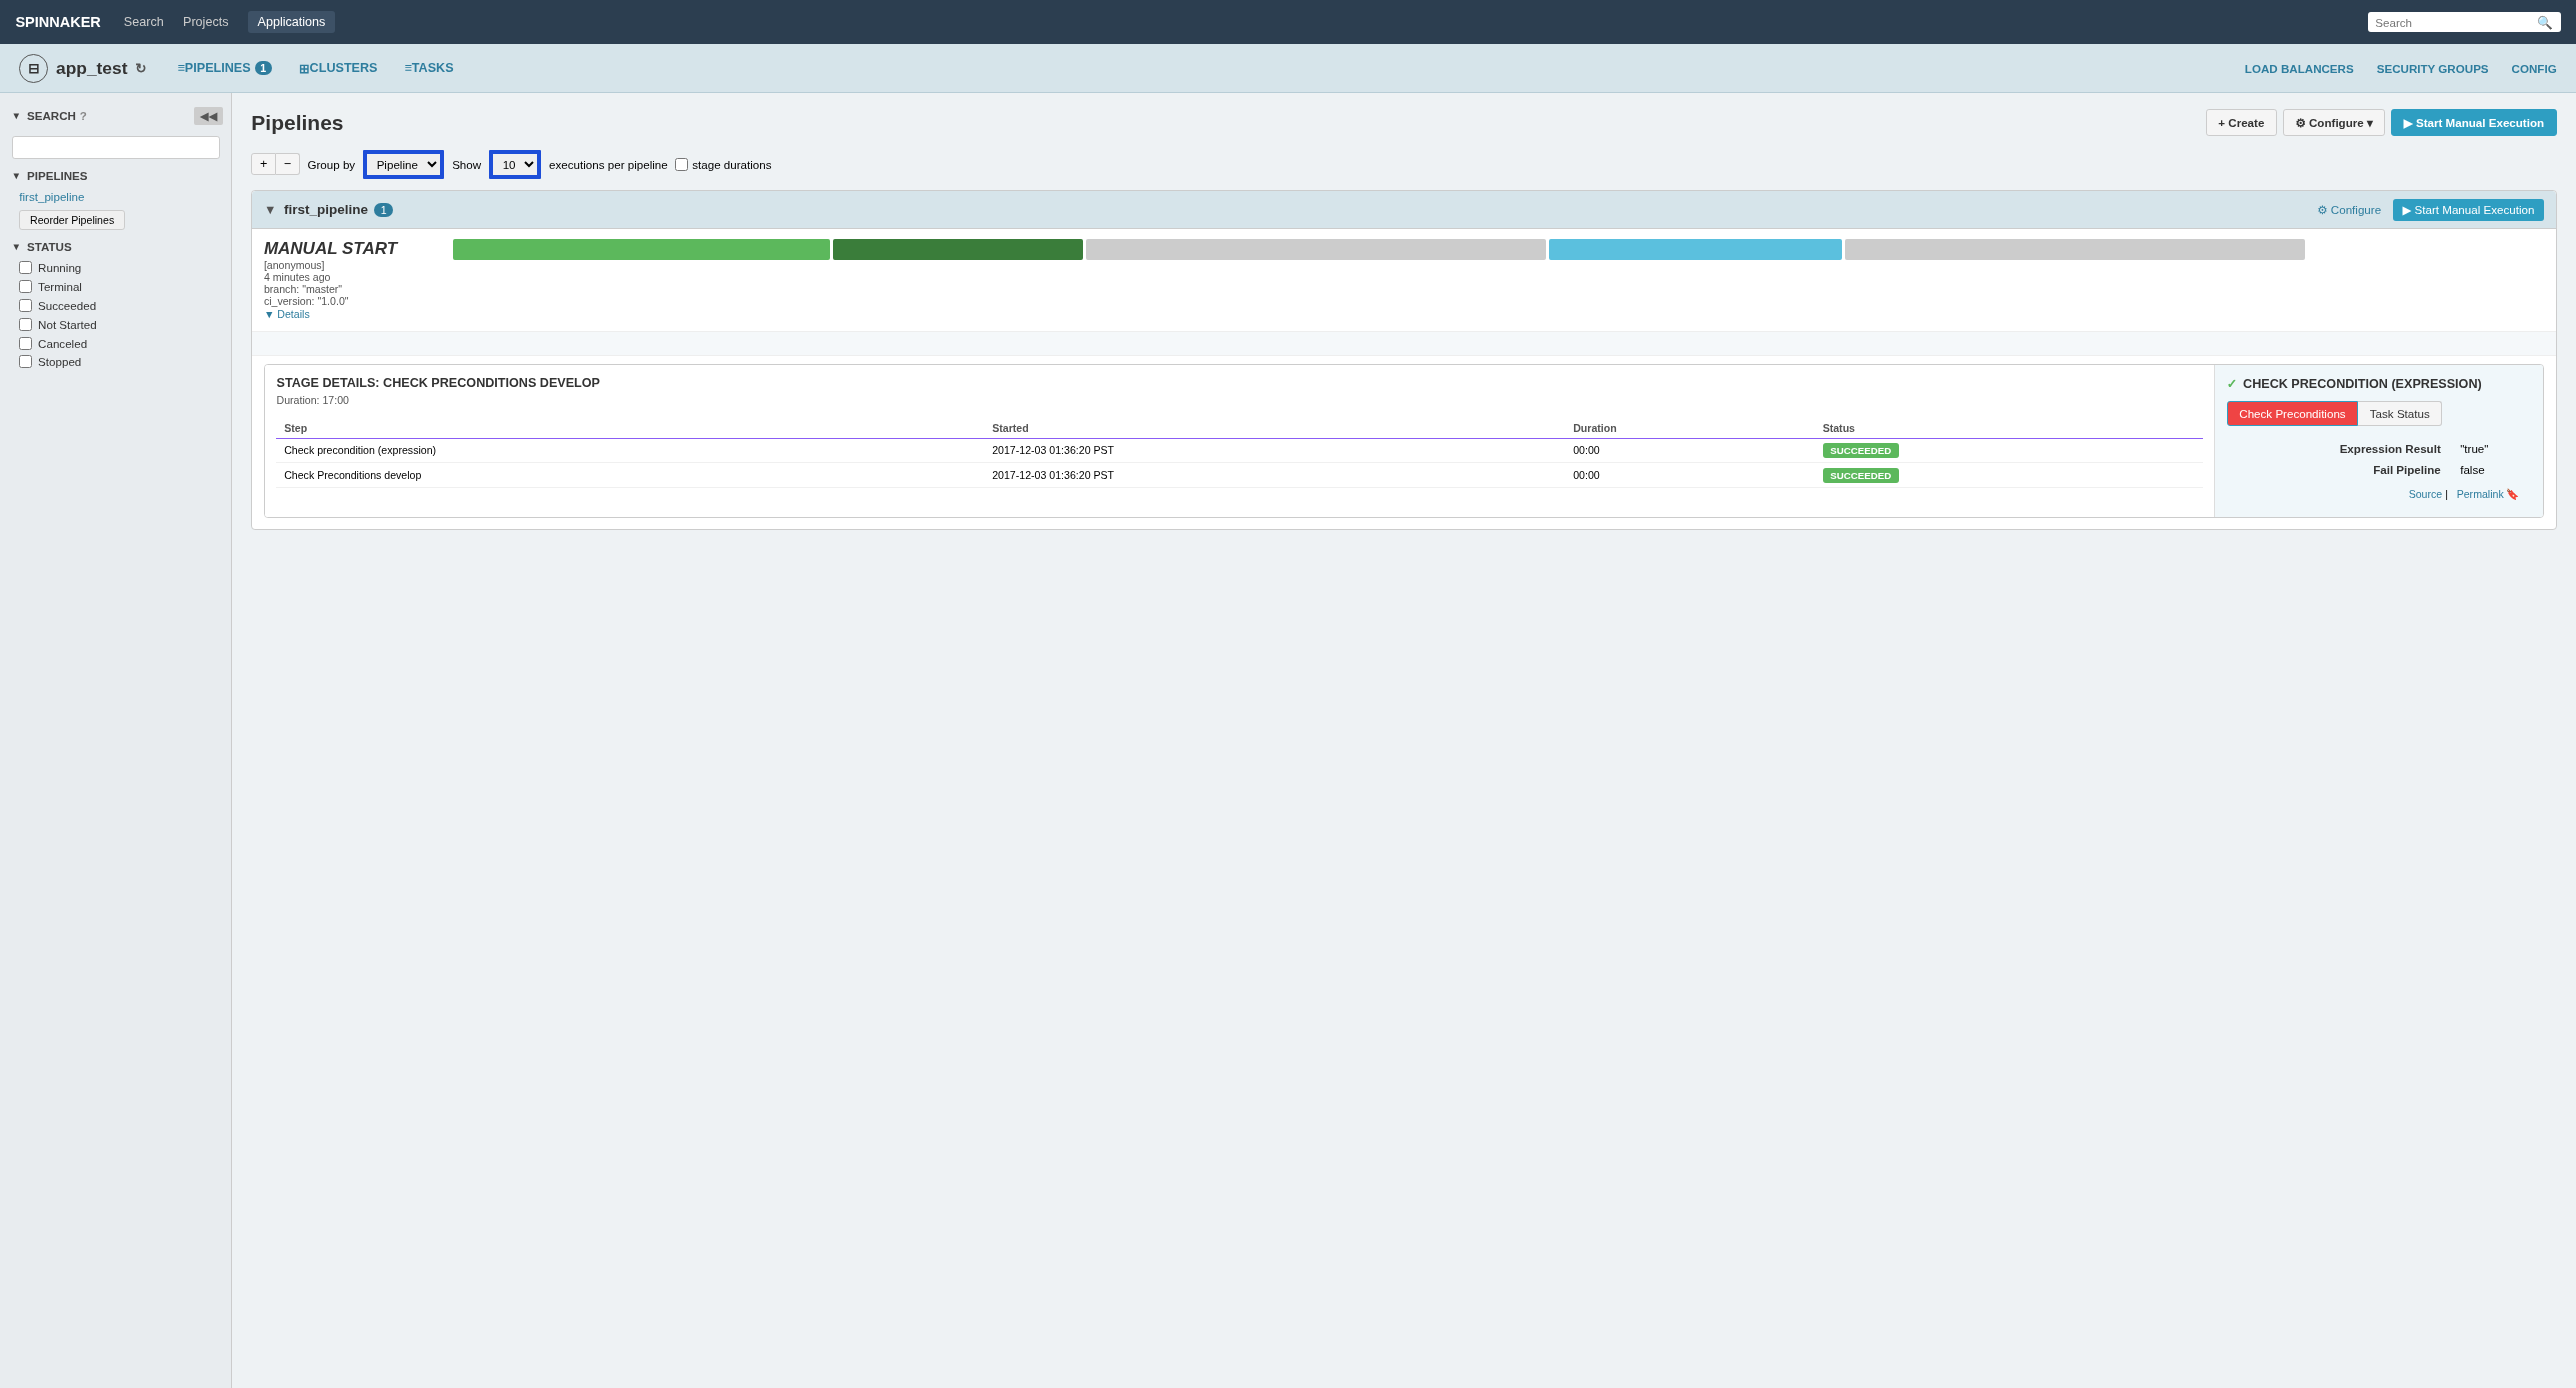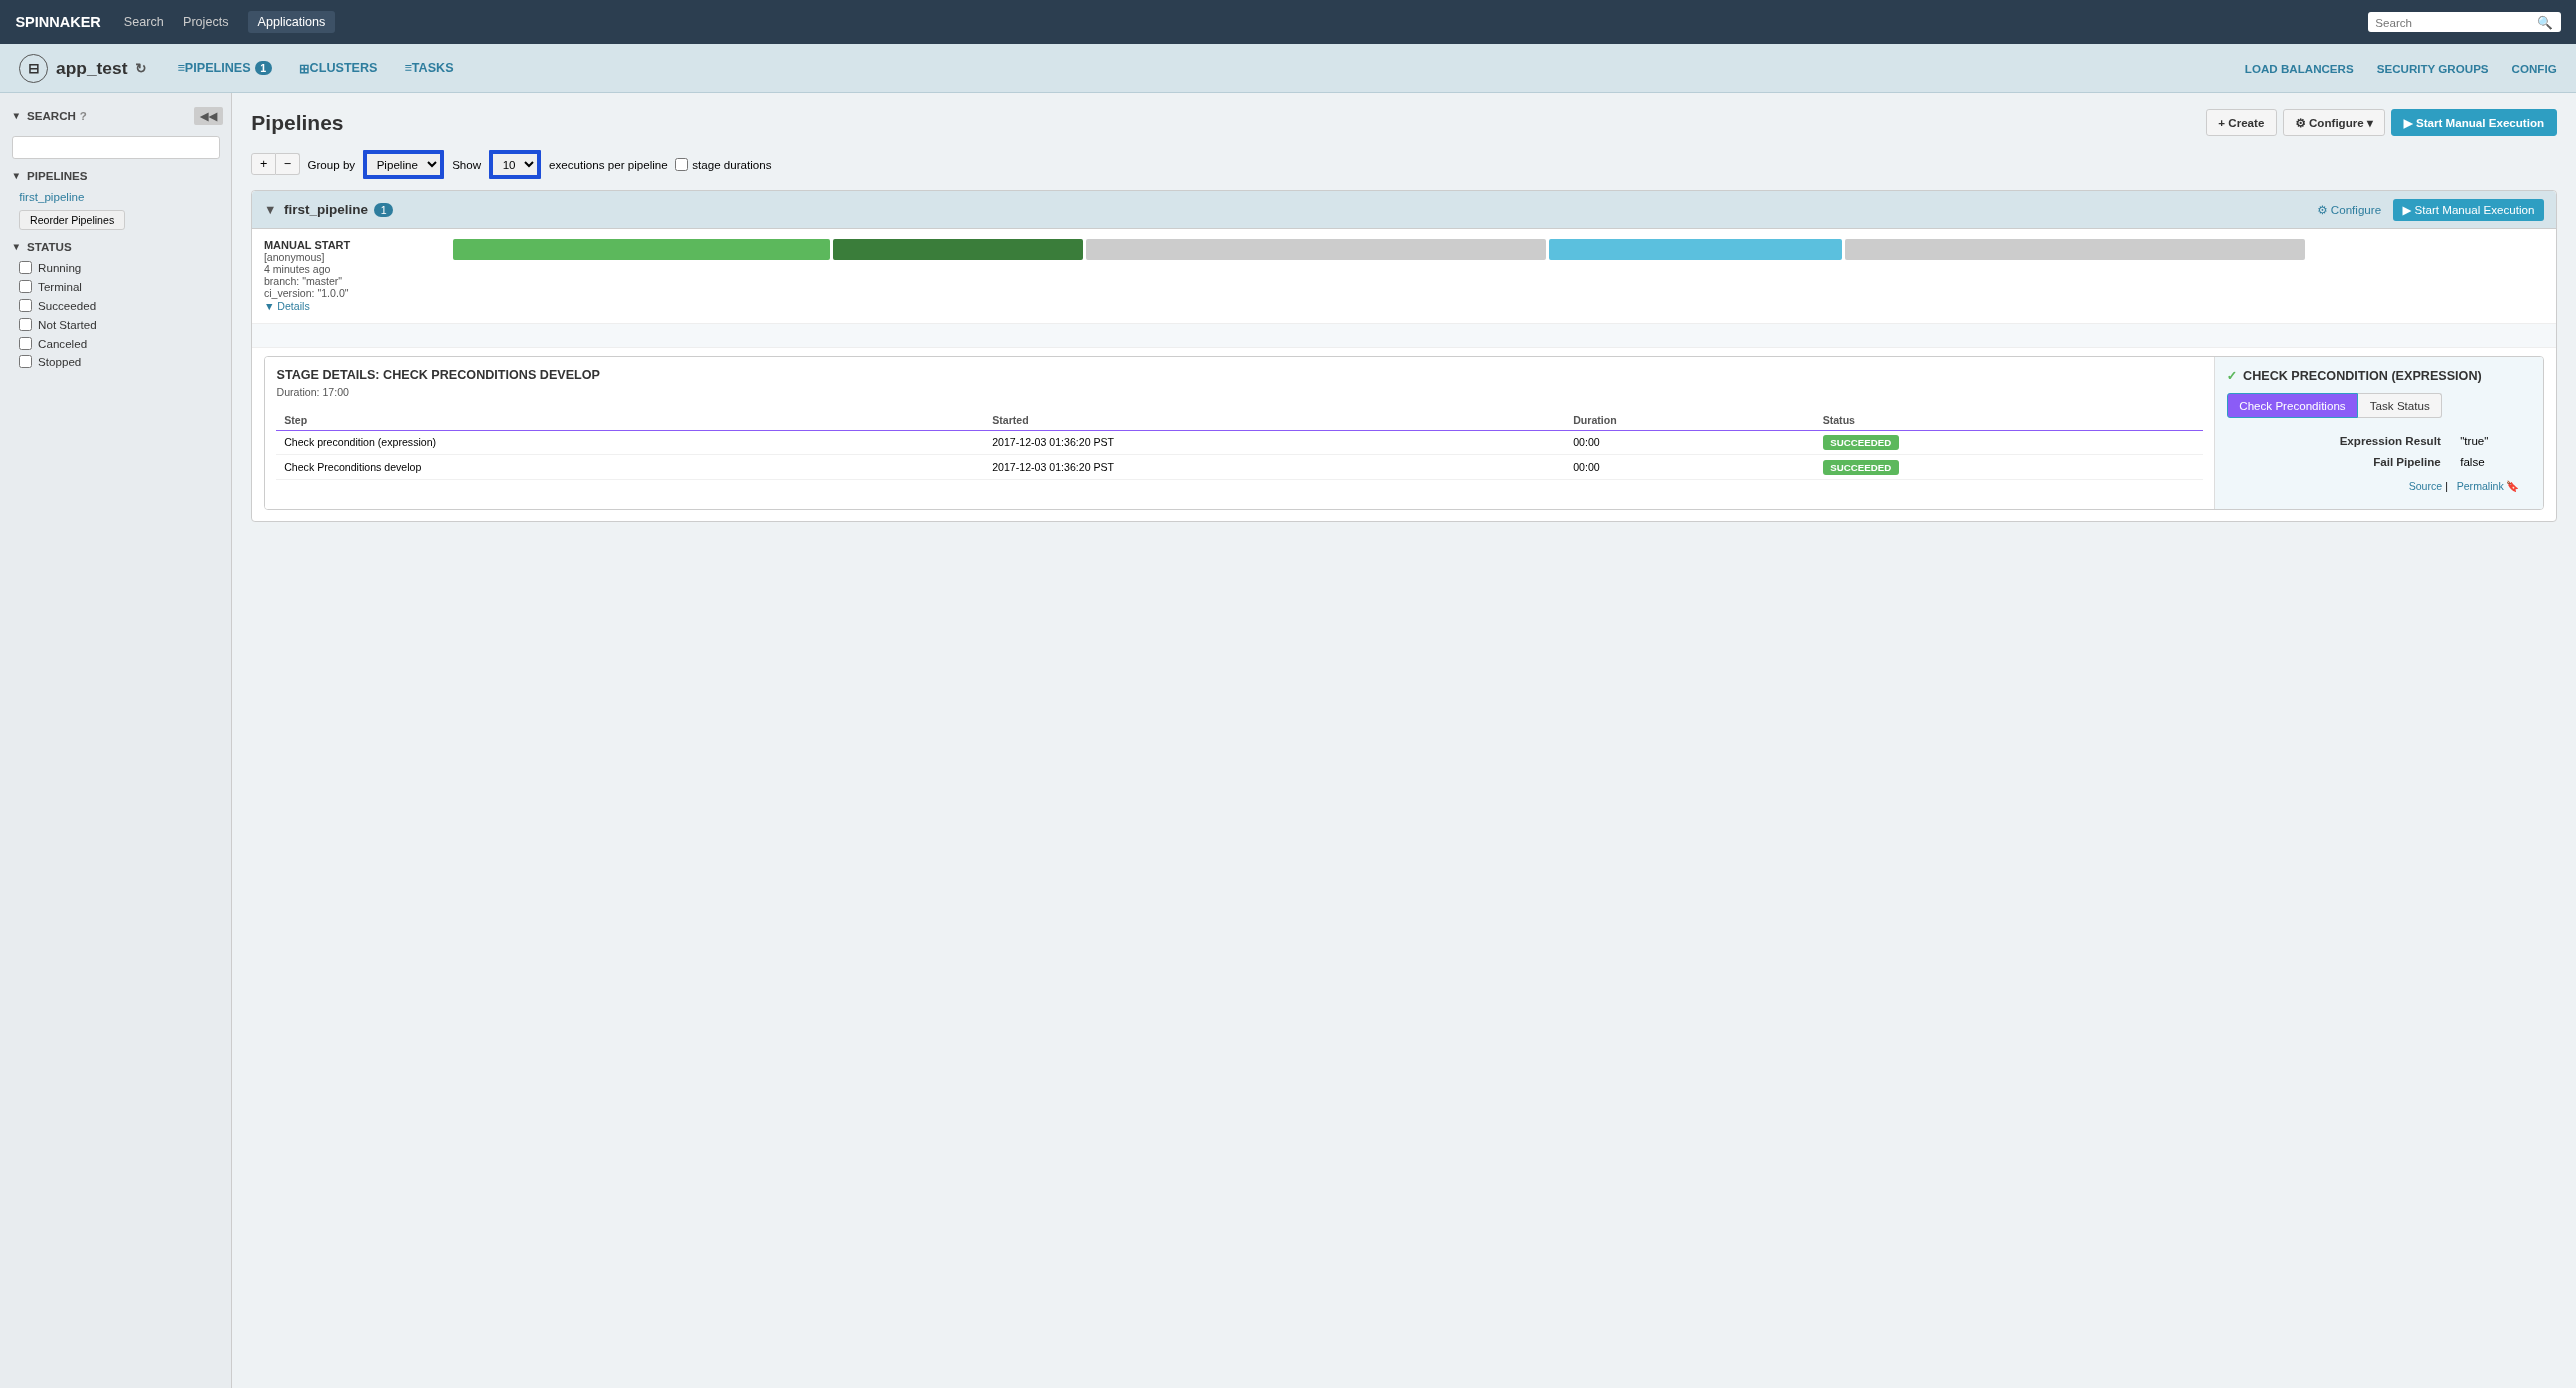--- a/index.html
+++ b/index.html
@@ -286,21 +286,21 @@
     }
     .execution-meta {
       display: flex;
       gap: 15.4px;
       align-items: flex-start;
     }
     .execution-info {
       width: 174px;
       flex-shrink: 0;
     }
-    .execution-info .trigger { font-weight: bold; font-size: 11px; color: #333; }
+    .execution-info .trigger { font-weight: bold; font-size: 17px; color: #333; font-style: italic; }
     .execution-info .user { font-size: 10.6px; color: #555; }
     .execution-info .time { font-size: 10.6px; color: #555; }
     .execution-info .meta-line { font-size: 10.6px; color: #555; }
 
     .execution-progress {
       flex: 1;
       display: flex;
       flex-direction: column;
       gap: 5.8px;
     }
@@ -451,21 +451,21 @@
     .check-tabs { display: flex; margin-bottom: 11.6px; }
     .check-tab {
       padding: 4.8px 11.6px;
       font-size: 11.6px;
       border: 1px solid #ccc;
       cursor: pointer;
       background: #f5f5f5;
       color: #333;
     }
     .check-tab.active {
-      background: #8b5cf6;
+      background: #ef4444;
       color: #fff;
       border-color: #2e9ec2;
     }
     .check-tab:first-child { border-radius: 2.9px 0 0 2.9px; }
     .check-tab:last-child { border-radius: 0 2.9px 2.9px 0; border-left: none; }
     .check-result-table {
       font-size: 11.6px;
       width: 100%;
     }
     .check-result-table td { padding: 2.9px 5.8px; }

